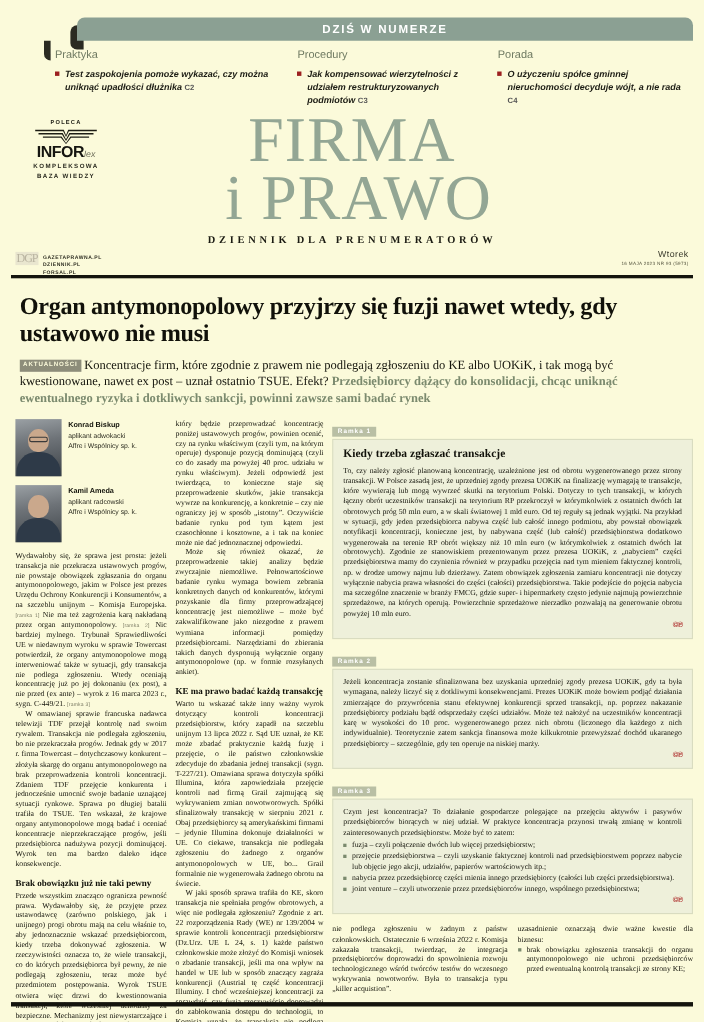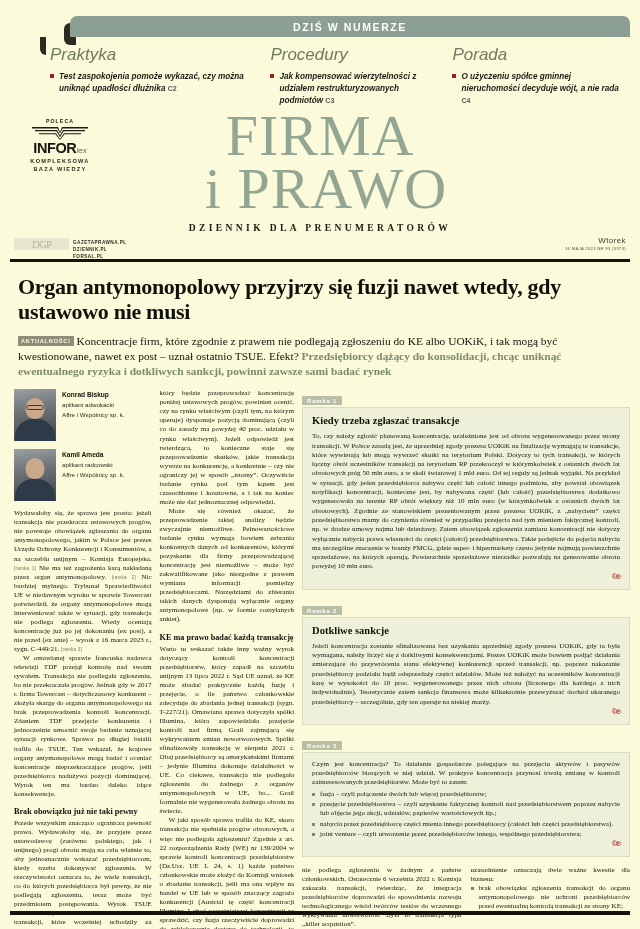--- a/index.html
+++ b/index.html
@@ -45,23 +45,22 @@
     position:absolute; left:0px; top:0px; width:6px; height:18px;
     background:#2b2b22; border-radius:0 0 0 6px;
   }
   .tcol { padding: 0 10px; }
   .tcol.c1 { width:40%; }
   .tcol.c2 { width:33%; }
   .tcol.c3 { width:34%; }
   .tcol h4{
     margin:0 0 6px 0;
     font-family:"Liberation Sans", sans-serif;
-    font-style:italic;
     font-weight:normal;
-    font-size:17px;
+    font-size:10px;
     color:#6f7a62;
   }
   .tcol p{
     margin:0;
     font-family:"Liberation Sans", sans-serif;
     font-style:italic;
     font-weight:bold;
     font-size:8.2px;
     line-height:1.45;
     color:#1c1c14;
@@ -121,21 +120,21 @@
 
   
   .rulerow{ position:relative; height:26px; padding:0 10px; }
   .dgp{
     position:absolute; left:14px; top:0px;
     display:flex; align-items:flex-start; gap:4px;
   }
   .dgp-mark{
     font-family:"Liberation Serif", serif;
     font-size:11px; color:#b9b4a0; letter-spacing:-1px;
-    border:0; padding:0 18px;
+    border:0; padding:0 1px;
     background:#e9e6cf;
   }
   .dgp-lines{
     font-family:"Liberation Sans", sans-serif;
     font-size:4.6px; font-weight:bold; letter-spacing:0.5px;
     line-height:1.55; color:#2a2a1e; padding-top:1px;
   }
   .dateblk{ position:absolute; right:14px; top:-2px; text-align:right; }
   .dateblk .dow{
     font-family:"Liberation Sans", sans-serif;
@@ -434,21 +433,20 @@
       <div class="ramka-body">
         <h2>Kiedy trzeba zgłaszać transakcje</h2>
         <p>To, czy należy zgłosić planowaną koncentrację, uzależnione jest od obrotu wygenerowanego przez strony transakcji. W Polsce zasadą jest, że uprzedniej zgody prezesa UOKiK na finalizację wymagają te transakcje, które wywierają lub mogą wywrzeć skutki na terytorium Polski. Dotyczy to tych transakcji, w których łączny obrót uczestników transakcji na terytorium RP przekroczył w którymkolwiek z ostatnich dwóch lat obrotowych próg 50 mln euro, a w skali światowej 1 mld euro. Od tej reguły są jednak wyjątki. Na przykład w sytuacji, gdy jeden przedsiębiorca nabywa część lub całość innego podmiotu, aby powstał obowiązek notyfikacji koncentracji, konieczne jest, by nabywana część (lub całość) przedsiębiorstwa dodatkowo wygenerowała na terenie RP obrót większy niż 10 mln euro (w którymkolwiek z ostatnich dwóch lat obrotowych). Zgodnie ze stanowiskiem prezentowanym przez prezesa UOKiK, z „nabyciem” części przedsiębiorstwa mamy do czynienia również w przypadku przejęcia nad tym mieniem faktycznej kontroli, np. w drodze umowy najmu lub dzierżawy. Zatem obowiązek zgłoszenia zamiaru koncentracji nie dotyczy wyłącznie nabycia prawa własności do części (całości) przedsiębiorstwa. Takie podejście do pojęcia nabycia ma szczególne znaczenie w branży FMCG, gdzie super- i hipermarkety często jedynie najmują powierzchnie sprzedażowe, na których operują. Powierzchnie sprzedażowe nierzadko pozwalają na generowanie obrotu powyżej 10 mln euro.</p>
         <div class="endmark"><span>©℗</span></div>
       </div>
     </div>
 
     <div class="ramka">
       <div class="ramka-tag">Ramka 2</div>
       <div class="ramka-body">
-        <h2>Dotkliwe sankcje</h2>
         <p>Jeżeli koncentracja zostanie sfinalizowana bez uzyskania uprzedniej zgody prezesa UOKiK, gdy ta była wymagana, należy liczyć się z dotkliwymi konsekwencjami. Prezes UOKiK może bowiem podjąć działania zmierzające do przywrócenia stanu efektywnej konkurencji sprzed transakcji, np. poprzez nakazanie przedsiębiorcy podziału bądź odsprzedaży części udziałów. Może też nałożyć na uczestników koncentracji karę w wysokości do 10 proc. wygenerowanego przez nich obrotu (liczonego dla każdego z nich indywidualnie). Teoretycznie zatem sankcja finansowa może kilkukrotnie przewyższać dochód ukaranego przedsiębiorcy – szczególnie, gdy ten operuje na niskiej marży.</p>
         <div class="endmark"><span>©℗</span></div>
       </div>
     </div>
 
     <div class="ramka">
       <div class="ramka-tag">Ramka 3</div>
       <div class="ramka-body">
         <p>Czym jest koncentracja? To działanie gospodarcze polegające na przejęciu aktywów i pasywów przedsiębiorców biorących w niej udział. W praktyce koncentracja przynosi trwałą zmianę w kontroli zainteresowanych przedsiębiorstw. Może być to zatem:</p>
         <ul>

